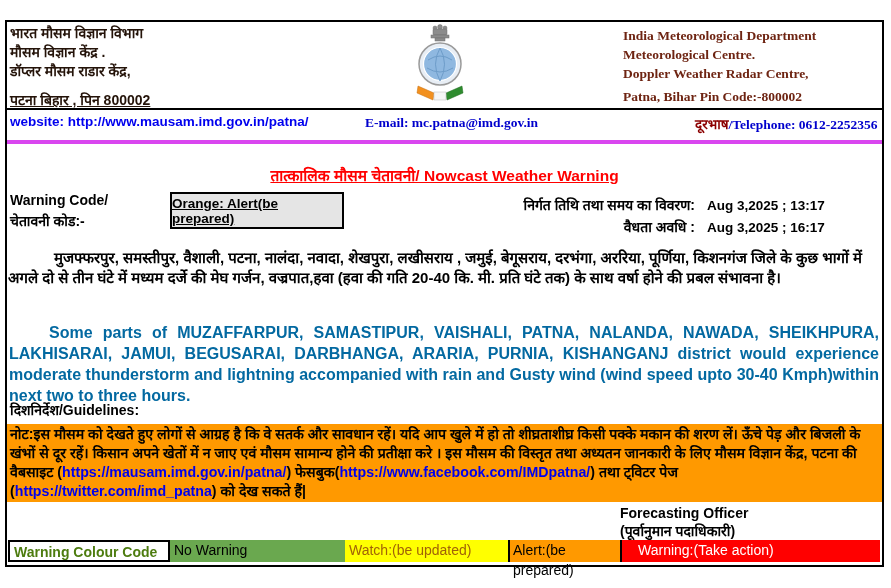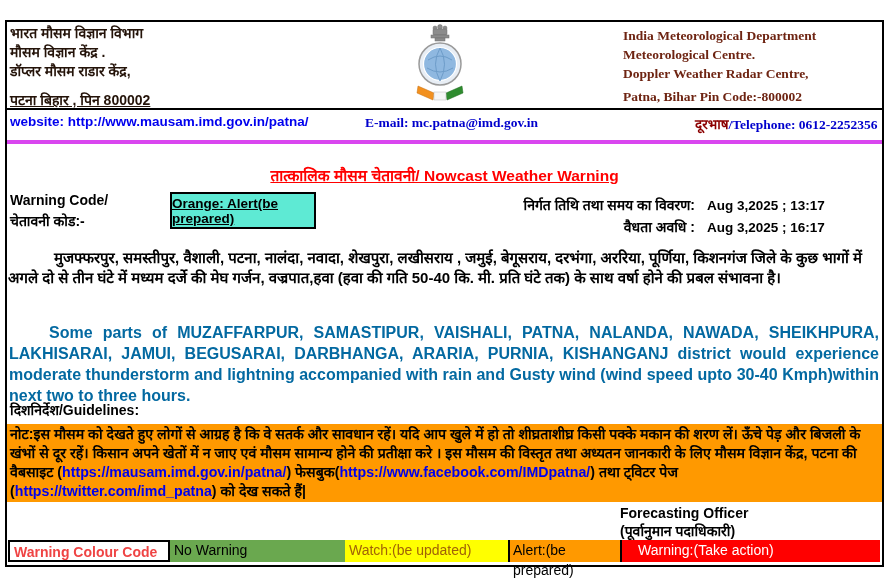--- a/index.html
+++ b/index.html
@@ -30,21 +30,21 @@
     font-family:"Liberation Serif","DejaVu Serif",serif; }
   .phone .hi { color:#8b0000; }
   .phone .num { color:#0000cc; }
 
   
   .title { left:0; top:142px; width:875px; text-align:center; color:#ff0000;
     font-weight:bold; font-size:15.5px; text-decoration:underline; }
 
   
   .code-label { left:3px; top:168px; font-weight:bold; font-size:14px; line-height:21px; }
-  .alert-box { left:163px; top:170px; width:146px; height:37px; background:#5eead4;
+  .alert-box { left:163px; top:170px; width:174px; height:37px; background:#e5e5e5;
     border:2px solid #000; display:flex; align-items:center; justify-content:center; }
   .alert-box span { font-weight:bold; font-size:13.5px; text-decoration:underline; color:#000; }
   .date-labels { left:408px; top:172px; width:280px; text-align:right;
     font-weight:bold; font-size:14px; line-height:22px; }
   .date-values { left:700px; top:173px; width:170px; font-weight:bold; font-size:13.5px;
     line-height:22px; }
 
   
   .hindi-para { left:1px; top:226px; width:872px; font-weight:bold; font-size:15px;
     line-height:20px; text-indent:46px; color:#000; }
@@ -56,21 +56,21 @@
   .note { left:0px; top:402px; width:875px; background:#ff9900; padding:1px 3px;
     font-weight:bold; font-size:14.2px; line-height:19px; color:#000; }
   .note a { color:#0000ee; text-decoration:none; font-weight:bold; }
 
   
   .sig { left:613px; top:482px; font-weight:bold; font-size:14px; line-height:18px; color:#000; }
 
   
   .cbar { top:518px; height:22px; font-size:14px; line-height:20px; }
   .cbar-title { left:1px; width:162px; background:#fff; border:2px solid #000;
-    font-weight:bold; padding-left:4px; color:#ef4444; }
+    font-weight:bold; padding-left:4px; color:#4d7c0f; }
   .cbar-green { left:163px; width:175px; background:#6aa84f; padding-left:4px; color:#000; }
   .cbar-yellow { left:338px; width:163px; background:#ffff00; padding-left:4px; color:#a16207; }
   .cbar-orange { left:501px; width:114px; background:#ff9900; border-left:2px solid #000;
     border-right:2px solid #000; padding-left:3px; color:#000; }
   .cbar-red { left:615px; width:258px; background:#ff0000; padding-left:16px; color:#fff; }
 </style>
 </head>
 <body>
 
 <div class="page">
@@ -131,21 +131,21 @@
     </div>
     <div class="abs date-labels">
       <div>निर्गत तिथि तथा समय का विवरण:</div>
       <div>वैधता अवधि :</div>
     </div>
     <div class="abs date-values">
       <div>Aug 3,2025 ; 13:17</div>
       <div>Aug 3,2025 ; 16:17</div>
     </div>
 
-    <div class="abs hindi-para">मुजफ्फरपुर, समस्तीपुर, वैशाली, पटना, नालंदा, नवादा, शेखपुरा, लखीसराय , जमुई, बेगूसराय, दरभंगा, अररिया, पूर्णिया, किशनगंज जिले के कुछ भागों में अगले दो से तीन घंटे में मध्यम दर्जे की मेघ गर्जन, वज्रपात,हवा (हवा की गति 50-40 कि. मी. प्रति घंटे तक) के साथ वर्षा होने की प्रबल संभावना है।</div>
+    <div class="abs hindi-para">मुजफ्फरपुर, समस्तीपुर, वैशाली, पटना, नालंदा, नवादा, शेखपुरा, लखीसराय , जमुई, बेगूसराय, दरभंगा, अररिया, पूर्णिया, किशनगंज जिले के कुछ भागों में अगले दो से तीन घंटे में मध्यम दर्जे की मेघ गर्जन, वज्रपात,हवा (हवा की गति 20-40 कि. मी. प्रति घंटे तक) के साथ वर्षा होने की प्रबल संभावना है।</div>
     <div class="abs english-para">Some parts of MUZAFFARPUR, SAMASTIPUR, VAISHALI, PATNA, NALANDA, NAWADA, SHEIKHPURA, LAKHISARAI, JAMUI, BEGUSARAI, DARBHANGA, ARARIA, PURNIA, KISHANGANJ district would experience moderate thunderstorm and lightning accompanied with  rain and Gusty wind (wind speed upto 30-40 Kmph)within next two to three hours.</div>
     <div class="abs guidelines">दिशनिर्देश/Guidelines:</div>
 
     <div class="abs note">
       <span>नोट:इस मौसम को देखते हुए लोगों से आग्रह है कि वे सतर्क और सावधान रहें। यदि आप खुले में हो तो शीघ्रताशीघ्र किसी पक्के मकान की शरण लें। ऊँचे पेड़ और बिजली के खंभों से दूर रहें। किसान अपने खेतों में न जाए एवं मौसम सामान्य होने की प्रतीक्षा करे । इस मौसम की विस्तृत तथा अध्यतन जानकारी के लिए मौसम विज्ञान केंद्र, पटना की वैबसाइट (</span><a href="#">https://mausam.imd.gov.in/patna/</a><span>) फेसबुक(</span><a href="#">https://www.facebook.com/IMDpatna/</a><span>) तथा ट्विटर पेज (</span><a href="#">https://twitter.com/imd_patna</a><span>) को देख सकते हैं|</span>
     </div>
 
     <div class="abs sig">
       <div>Forecasting Officer</div>
       <div>(पूर्वानुमान पदाधिकारी)</div>

